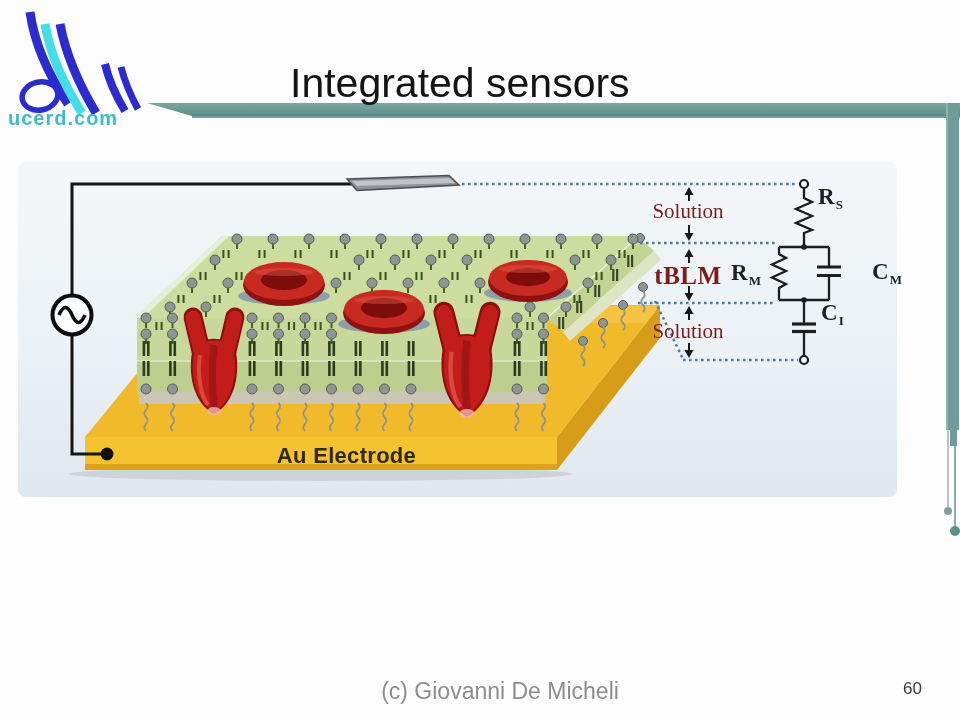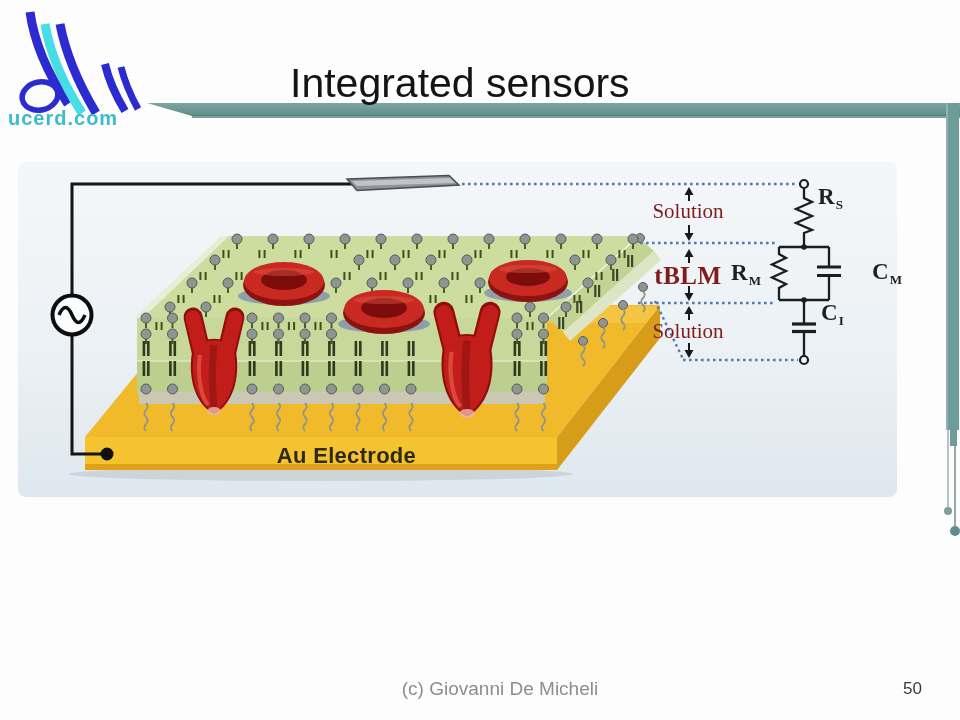--- a/index.html
+++ b/index.html
@@ -35,21 +35,21 @@
   .circ-label{position:absolute;font-family:"Liberation Serif",serif;font-weight:700;font-size:23px;color:#1d2126;white-space:nowrap;}
   .circ-label sub{font-size:13px;vertical-align:-5px;margin-left:1px;}
   .lab-rs{left:818px;top:184px;}
   .lab-rm{left:731px;top:260px;}
   .lab-cm{left:872px;top:259px;}
   .lab-ci{left:821px;top:300px;}
   
   .au-label{position:absolute;left:249px;top:443px;width:195px;text-align:center;
             font-size:22px;font-weight:700;color:#2e2a1a;letter-spacing:.3px;}
   
-  .footer{position:absolute;left:340px;top:678px;width:320px;text-align:center;font-size:19px;color:#8d8d8d;}
+  .footer{position:absolute;left:340px;top:678px;width:320px;text-align:center;font-size:23px;color:#8d8d8d;}
   .page-num{position:absolute;left:903px;top:679px;font-size:17px;color:#3c3c3c;}
 </style>
 </head>
 <body>
 
 <div class="slide">
 
   <div class="top-bar"></div>
   <div class="top-bar-edge"></div>
   <div class="right-bar"></div>
@@ -448,14 +448,14 @@
   <div class="ser sol-bot">Solution</div>
 
   <div class="circ-label lab-rs"><span>R</span><sub>S</sub></div>
   <div class="circ-label lab-rm"><span>R</span><sub>M</sub></div>
   <div class="circ-label lab-cm"><span>C</span><sub>M</sub></div>
   <div class="circ-label lab-ci"><span>C</span><sub>I</sub></div>
 
   <div class="au-label">Au Electrode</div>
 
   <div class="footer">(c) Giovanni De Micheli</div>
-  <div class="page-num">50</div>
+  <div class="page-num">60</div>
 </div>
 
 </body></html>

